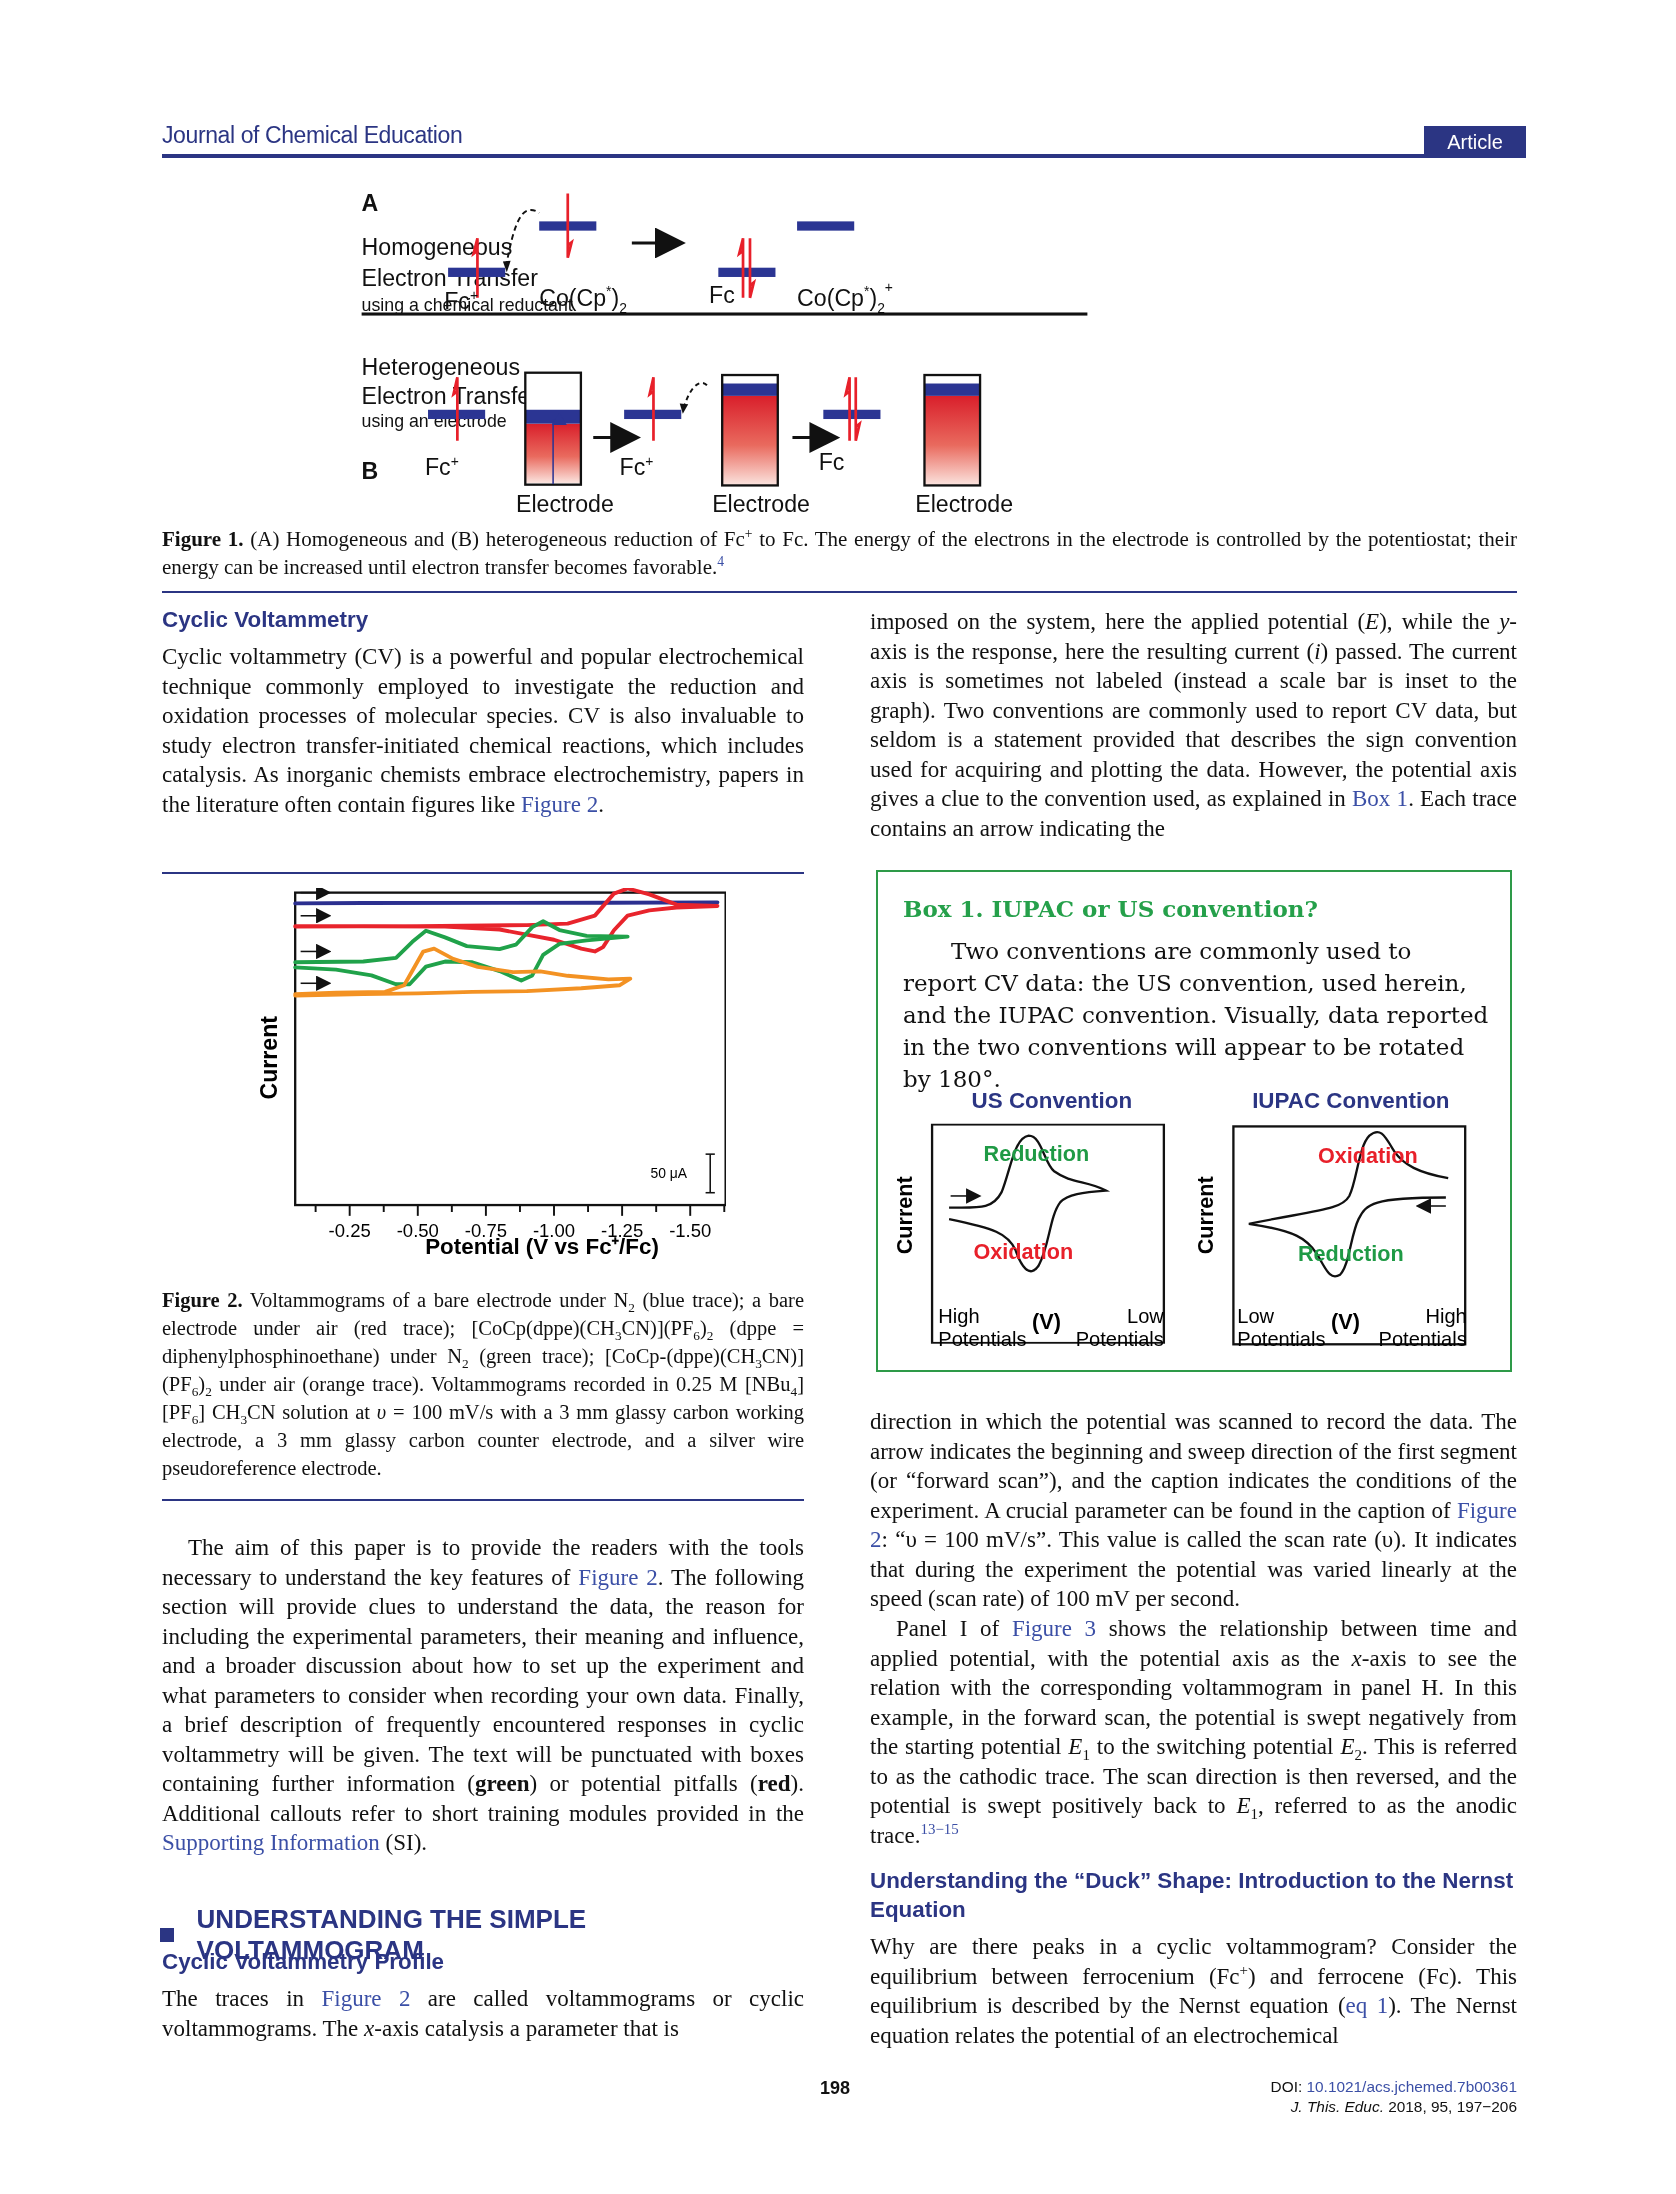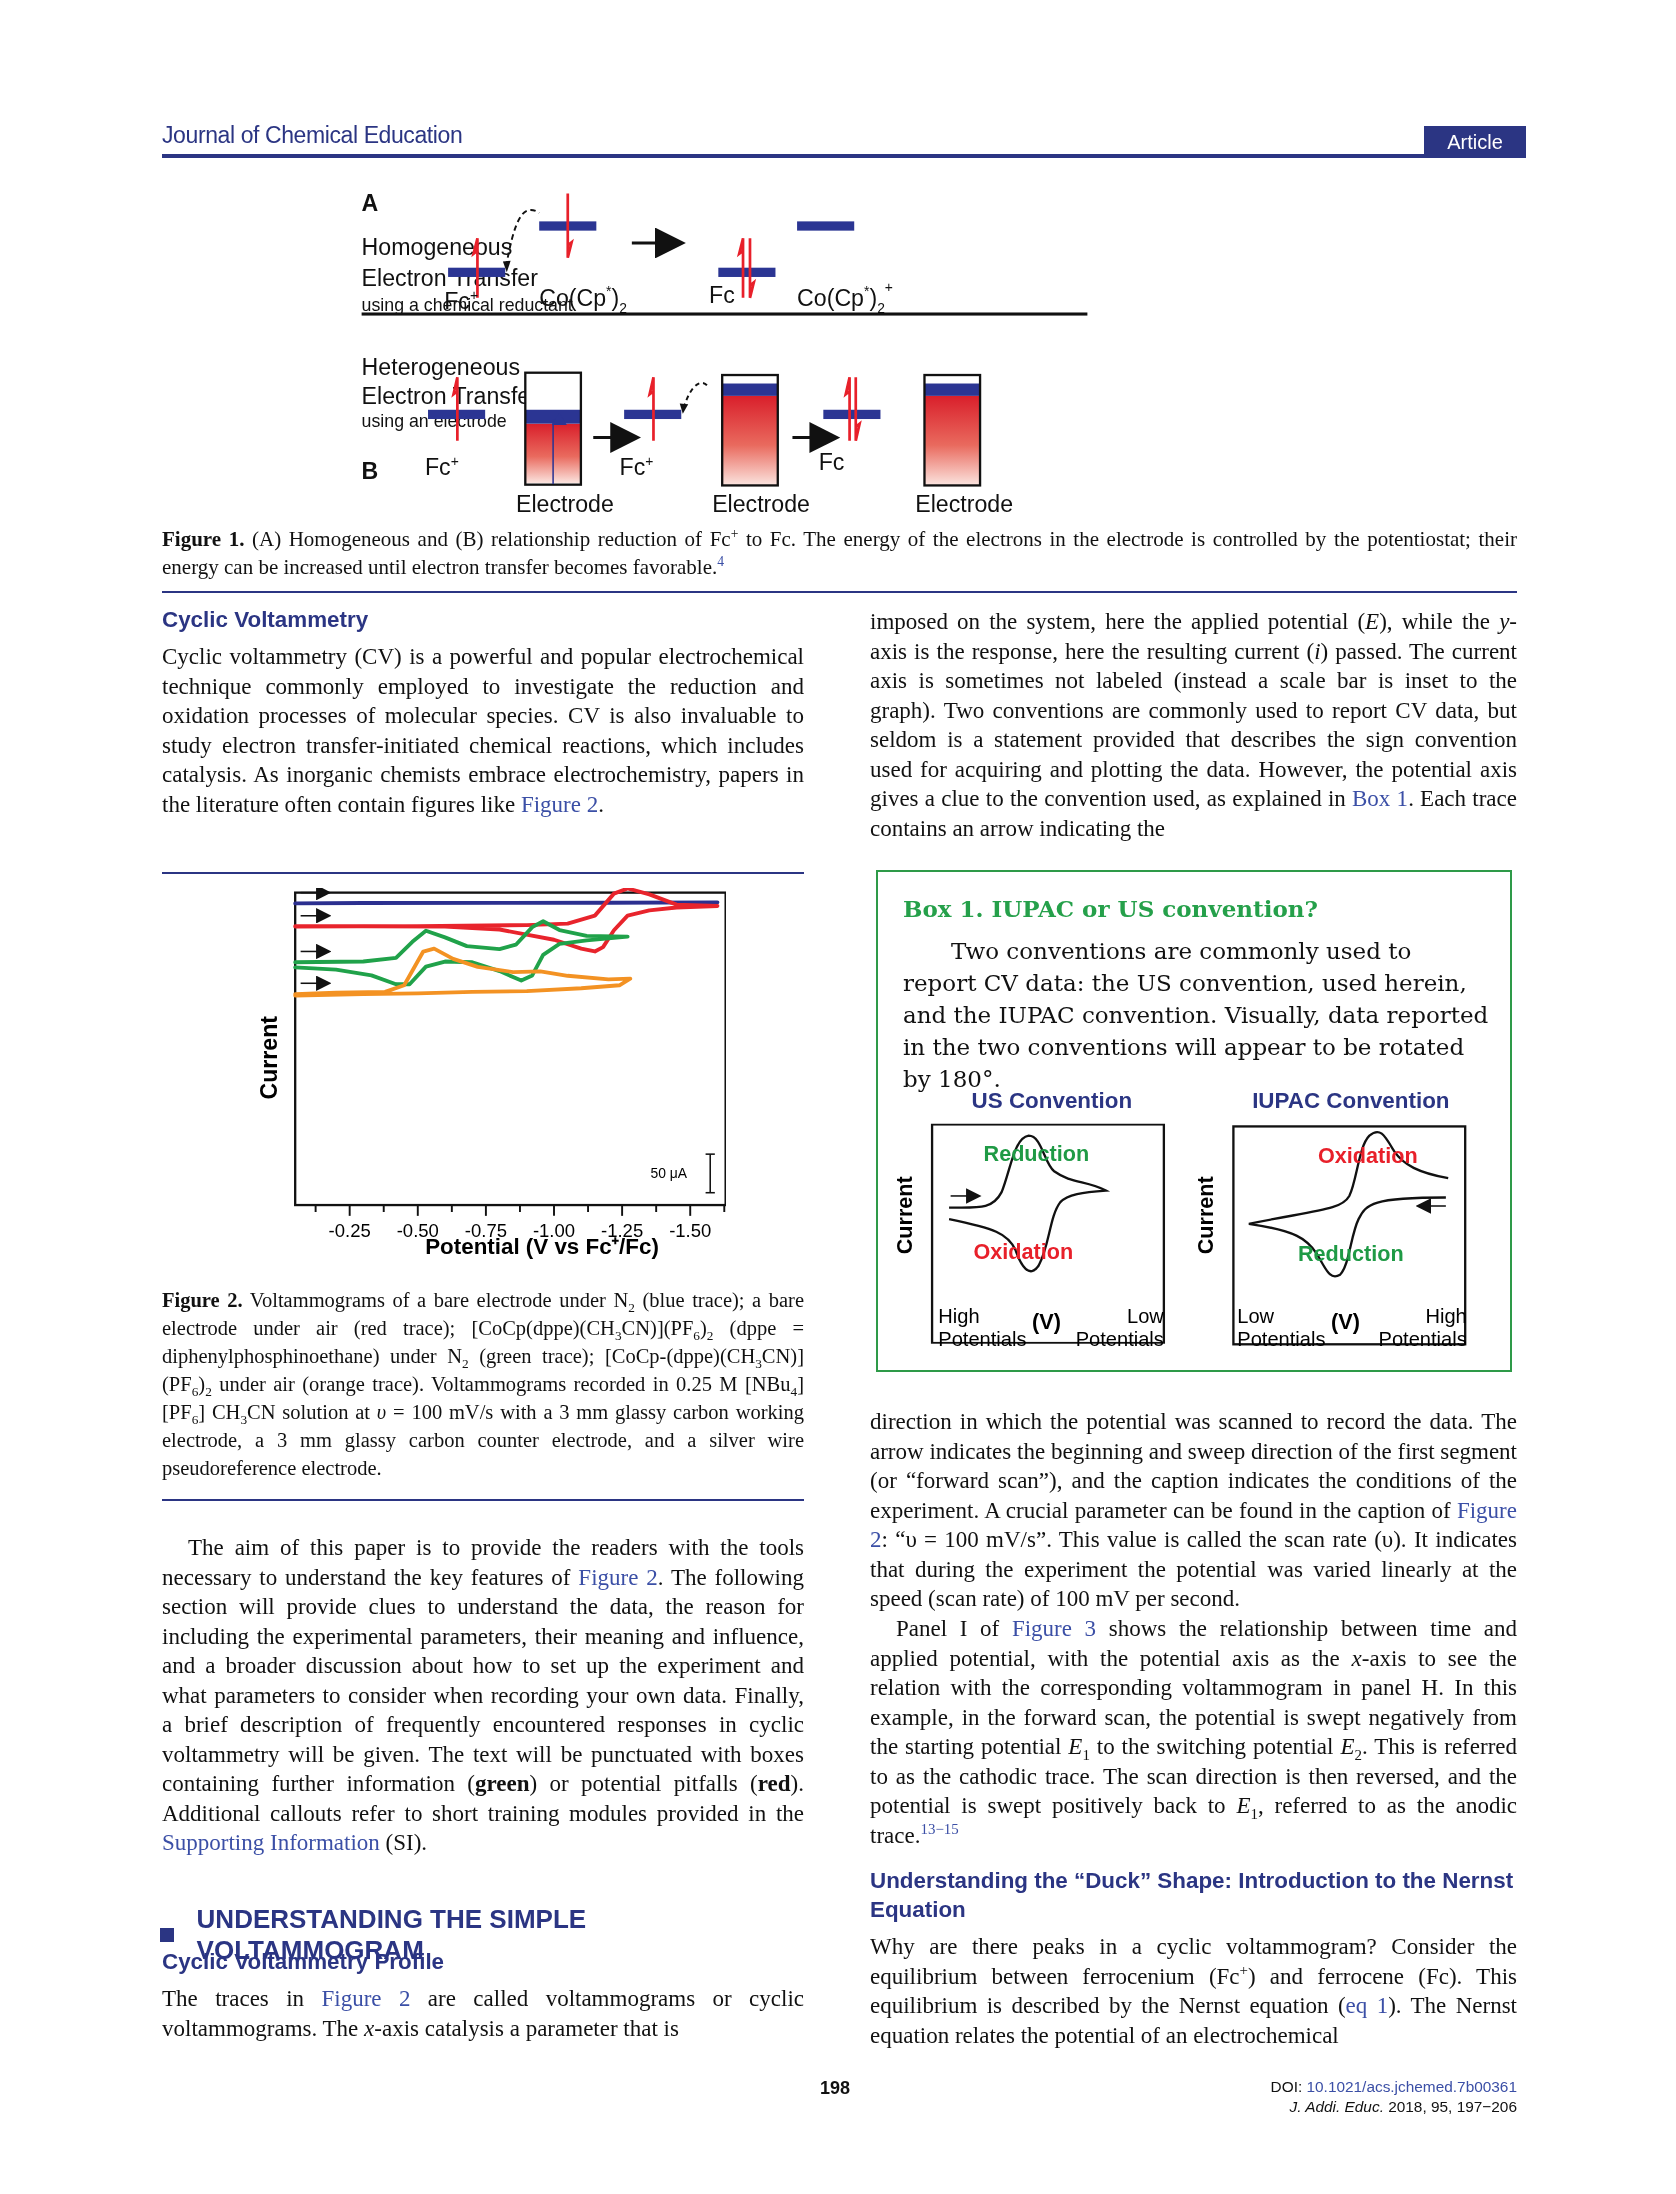--- a/index.html
+++ b/index.html
@@ -127,21 +127,21 @@
   <path d="M668,258 L668,340 L673,318 L668,322" stroke="#e8202a" stroke-width="3.5" fill="none"></path>
   <text class="fig1-text" x="620" y="378" font-size="30">Fc</text>
 
   <rect x="757" y="258" width="72" height="140" fill="#fff"></rect>
   <rect x="757" y="282" width="72" height="116" fill="url(#elecGrad)"></rect>
   <rect x="757" y="266" width="72" height="16" fill="#2b3593"></rect>
   <rect x="757" y="255" width="72" height="143" fill="none" stroke="#111" stroke-width="3"></rect>
   <text class="fig1-text" x="745" y="433" font-size="30">Electrode</text>
 </svg>
 
-<div id="fig1-caption" class="abs"><b>Figure 1.</b><span> (A) Homogeneous and (B) relationship reduction of Fc</span><sup>+</sup><span> to Fc. The energy of the electrons in the electrode is controlled by the potentiostat; their energy can be increased until electron transfer becomes favorable.</span><sup class="link">4</sup></div>
+<div id="fig1-caption" class="abs"><b>Figure 1.</b><span> (A) Homogeneous and (B) heterogeneous reduction of Fc</span><sup>+</sup><span> to Fc. The energy of the electrons in the electrode is controlled by the potentiostat; their energy can be increased until electron transfer becomes favorable.</span><sup class="link">4</sup></div>
 <div id="fig1-rule" class="abs"></div>
 
 <div class="abs col-left h-sub" style="top:607px;">Cyclic Voltammetry</div>
 <div class="abs col-left body-text" style="top:642px;"><span>Cyclic voltammetry (CV) is a powerful and popular electro­chemical technique commonly employed to investigate the reduc­tion and oxidation processes of molecular species. CV is also invaluable to study electron transfer-initiated chemical reactions, which includes catalysis. As inorganic chemists embrace electro­chemistry, papers in the literature often contain figures like </span><a class="link">Figure 2</a><span>.</span></div>
 <div class="abs col-left rule-navy" style="top:872px;"></div>
 
 <svg id="fig2" class="abs" viewBox="0 0 620 490" width="479" height="378">
   <rect x="62" y="6" width="558" height="405" fill="none" stroke="#111" stroke-width="3"></rect>
   <text x="38" y="220" font-family="Liberation Sans, sans-serif" font-weight="bold" font-size="30" transform="rotate(-90 38 220)" text-anchor="middle">Current</text>
   <g id="fig2-ticks">
@@ -231,15 +231,15 @@
 
 <div class="abs col-right body-text" style="top:1407px;"><span>direction in which the potential was scanned to record the data. The arrow indicates the beginning and sweep direction of the first segment (or “forward scan”), and the caption indicates the conditions of the experiment. A crucial parameter can be found in the caption of </span><a class="link">Figure 2</a><span>: “υ = 100 mV/s”. This value is called the scan rate (υ). It indicates that during the experiment the potential was varied linearly at the speed (scan rate) of 100 mV per second.</span></div>
 <div class="abs col-right body-text indent" style="top:1614px;"><span>Panel I of </span><a class="link">Figure 3</a><span> shows the relationship between time and applied potential, with the potential axis as the </span><i>x</i><span>-axis to see the relation with the corresponding voltammogram in panel H. In this example, in the forward scan, the potential is swept negatively from the starting potential </span><i>E</i><sub>1</sub><span> to the switching potential </span><i>E</i><sub>2</sub><span>. This is referred to as the cathodic trace. The scan direction is then reversed, and the potential is swept positively back to </span><i>E</i><sub>1</sub><span>, referred to as the anodic trace.</span><sup class="link">13−15</sup></div>
 
 <div class="abs col-right h-sub" style="top:1867px; line-height:28.6px;">Understanding the “Duck” Shape: Introduction to the Nernst Equation</div>
 <div class="abs col-right body-text" style="top:1932px;"><span>Why are there peaks in a cyclic voltammogram? Consider the equilibrium between ferrocenium (Fc</span><sup>+</sup><span>) and ferrocene (Fc). This equilibrium is described by the Nernst equation (</span><a class="link">eq 1</a><span>). The Nernst equation relates the potential of an electrochemical</span></div>
 
 <div id="page-number" class="abs">198</div>
 <div id="doi-line" class="abs">
   <div><span>DOI: </span><a class="link">10.1021/acs.jchemed.7b00361</a></div>
-  <div><i>J. Addi. Educ.</i><span> 2018, 95, 197−206</span></div>
+  <div><i>J. This. Educ.</i><span> 2018, 95, 197−206</span></div>
 </div>
 
 
 </body></html>

